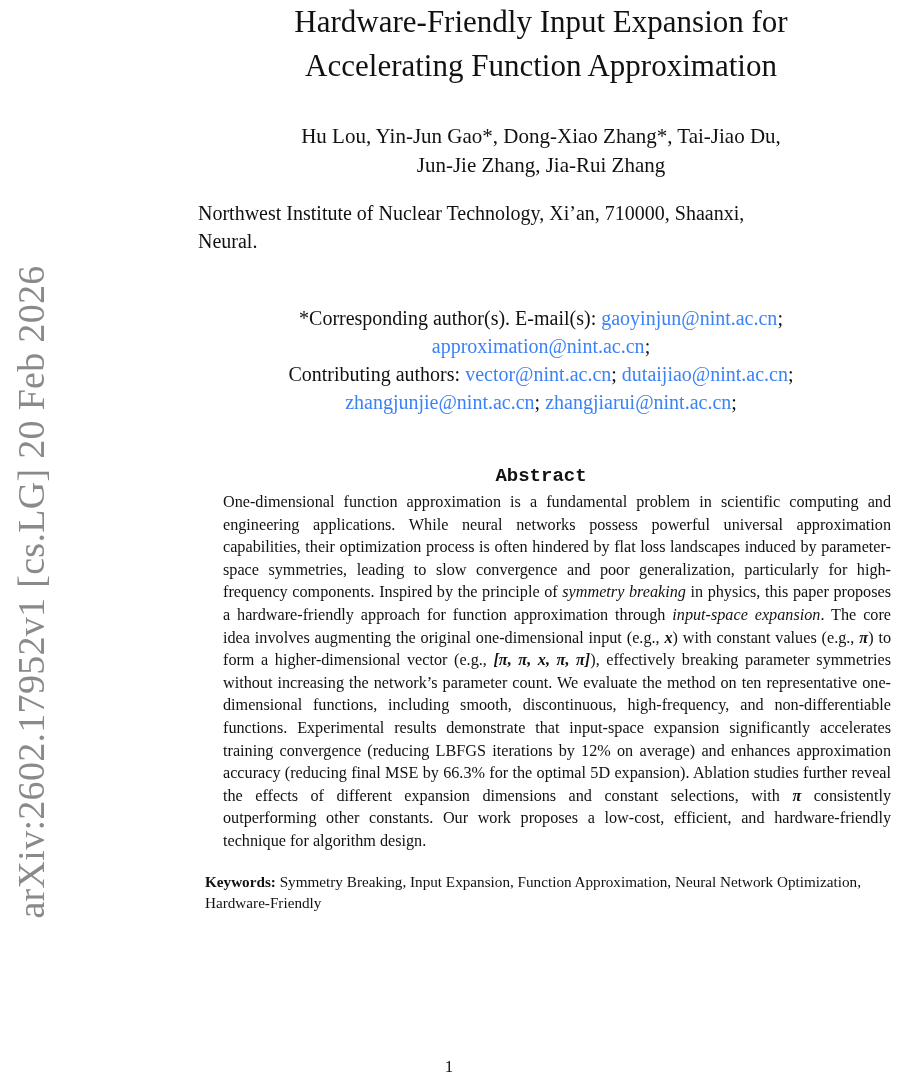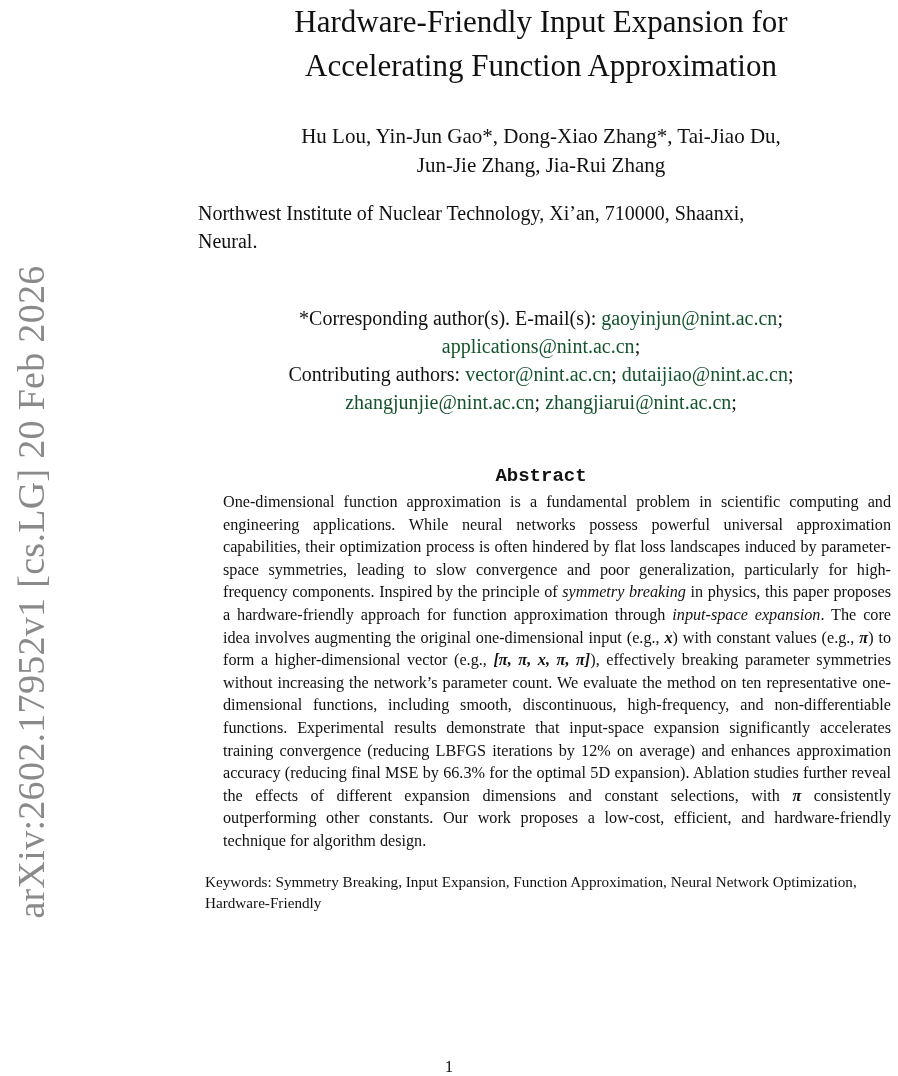--- a/index.html
+++ b/index.html
@@ -19,30 +19,30 @@
     text-align: center; font-size: 31px; line-height: 44px; margin: 0;
     padding-top: 0; font-weight: normal; color: #111;
   }
   .title .line { display: block; }
   .authors { text-align: center; font-size: 21px; line-height: 29px; margin-top: 34px; }
   .authors .line { display: block; }
   .affil { text-align: left; font-size: 20px; line-height: 28px; margin-top: 19px; }
   .affil .line { display: block; }
   .contacts { text-align: center; font-size: 20px; line-height: 28px; margin-top: 49px; }
   .contacts .line { display: block; }
-  .email { color: #14532d; text-decoration: none; }
+  .email { color: #3b82f6; text-decoration: none; }
   .abstract-heading { text-align: center; font-weight: bold; font-size: 19px; margin-top: 50px; line-height: 20px; font-family: Liberation Mono, monospace; }
   .abstract {
     margin: 5px 0 0 25px; width: 668px; font-size: 16.2px; line-height: 22.6px;
     text-align: justify; hyphens: manual;
   }
   .abstract i { font-style: italic; }
   .abstract b.math { font-style: italic; font-weight: bold; }
   .keywords { margin: 18px 0 0 7px; width: 668px; font-size: 15.2px; line-height: 21px; }
-  .keywords .kw-label { font-weight: normal; }
+  .keywords .kw-label { font-weight: bold; }
   .page-number { position: absolute; left: 0; width: 898px; top: 1057px; text-align: center; font-size: 17px; }
 </style>
 </head>
 <body>
 
 <div class="arxiv-stamp">
   <span>arXiv:2602.17952v1  [cs.LG]  20 Feb 2026</span>
 </div>
 
 <div class="page">
@@ -56,21 +56,21 @@
     <span class="line">Jun-Jie Zhang,  Jia-Rui Zhang</span>
   </div>
 
   <div class="affil">
     <span class="line">Northwest Institute of Nuclear Technology,  Xi’an, 710000, Shaanxi,</span>
     <span class="line">Neural.</span>
   </div>
 
   <div class="contacts">
     <span class="line"><span>*Corresponding author(s). E-mail(s): </span><a class="email">gaoyinjun@nint.ac.cn</a><span>;</span></span>
-    <span class="line"><a class="email">applications@nint.ac.cn</a><span>;</span></span>
+    <span class="line"><a class="email">approximation@nint.ac.cn</a><span>;</span></span>
     <span class="line"><span>Contributing authors: </span><a class="email">vector@nint.ac.cn</a><span>; </span><a class="email">dutaijiao@nint.ac.cn</a><span>;</span></span>
     <span class="line"><a class="email">zhangjunjie@nint.ac.cn</a><span>; </span><a class="email">zhangjiarui@nint.ac.cn</a><span>;</span></span>
   </div>
 
   <div class="abstract-heading">Abstract</div>
 
   <p class="abstract"><span>One-dimensional function approximation is a fundamental problem in scientific computing and engineering applications. While neural networks possess powerful universal approximation capabilities, their optimization process is often hindered by flat loss landscapes induced by parameter-space symmetries, leading to slow convergence and poor generalization, particularly for high-frequency components. Inspired by the principle of </span><i>symmetry breaking</i><span> in physics, this paper proposes a hardware-friendly approach for function approximation through </span><i>input-space expansion</i><span>. The core idea involves augmenting the original one-dimensional input (e.g., </span><b class="math">x</b><span>) with constant values (e.g., </span><b class="math">π</b><span>) to form a higher-dimensional vector (e.g., </span><b class="math">[π, π, x, π, π]</b><span>), effectively breaking parameter symmetries without increasing the network’s parameter count. We evaluate the method on ten representative one-dimensional functions, including smooth, discontinuous, high-frequency, and non-differentiable functions. Experimental results demonstrate that input-space expansion significantly accelerates training convergence (reducing LBFGS itera­tions by 12% on average) and enhances approximation accuracy (reducing final MSE by 66.3% for the optimal 5D expansion). Ablation studies further reveal the effects of different expansion dimensions and constant selections, with </span><b class="math">π</b><span> con­sistently outperforming other constants. Our work proposes a low-cost, efficient, and hardware-friendly technique for algorithm design.</span></p>
 
   <p class="keywords"><span class="kw-label">Keywords:</span><span> Symmetry Breaking, Input Expansion, Function Approximation, Neural Network Optimization, Hardware-Friendly</span></p>
 </div>

